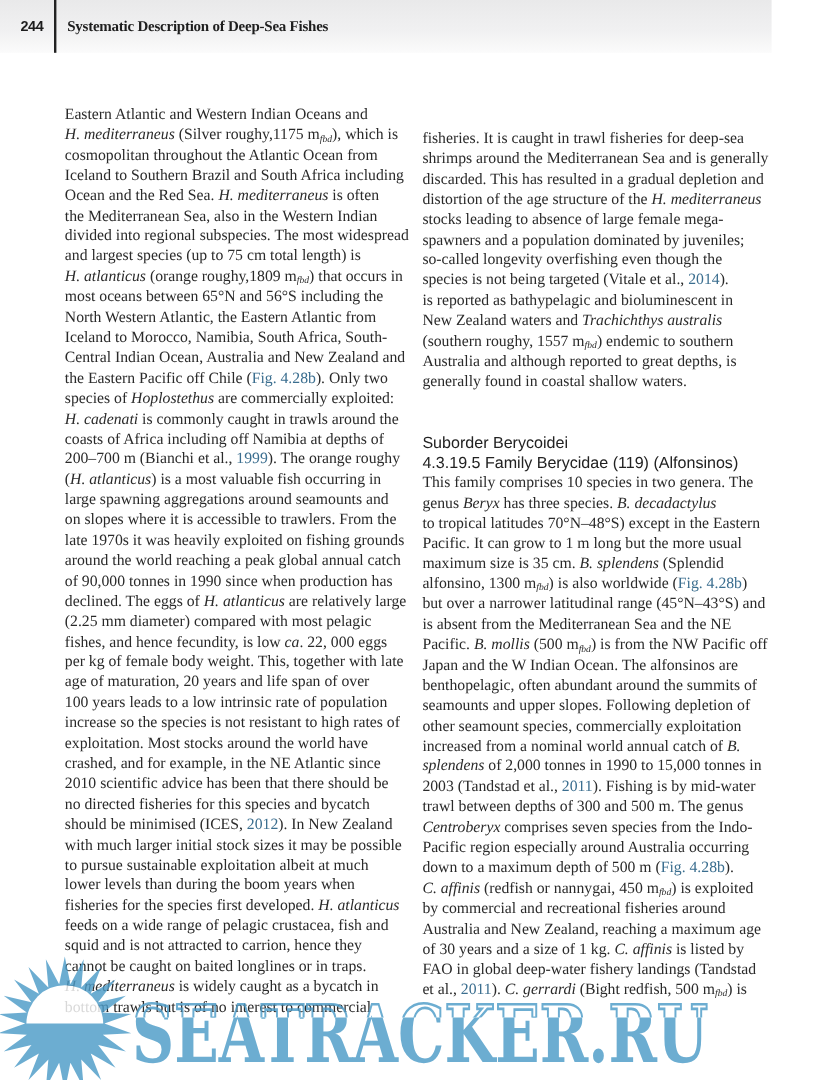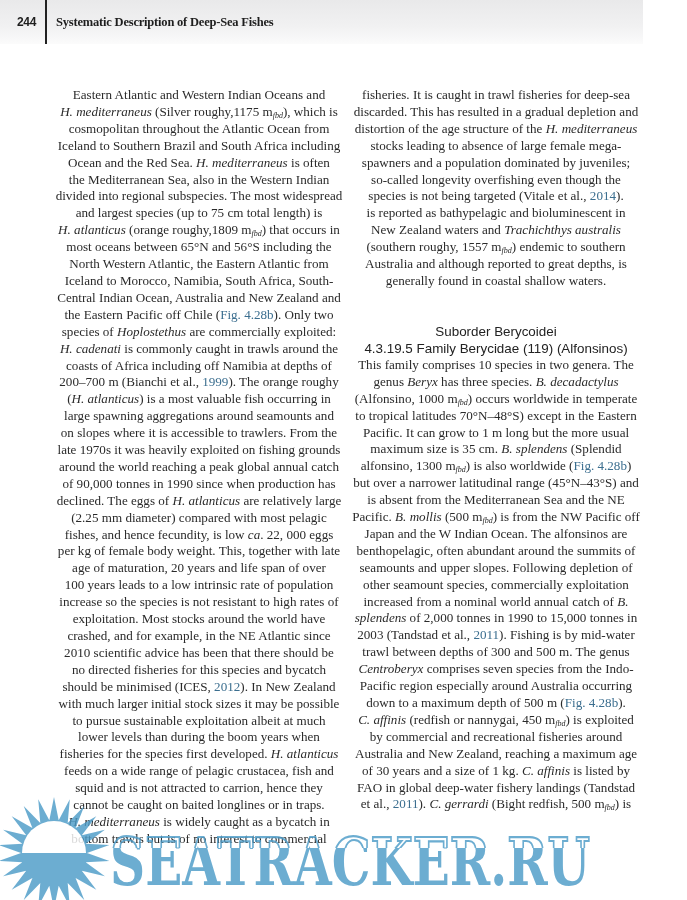--- a/index.html
+++ b/index.html
@@ -23,24 +23,24 @@
     position: absolute; left: 45px; top: 0; width: 2px; height: 44px; background: #222;
   }
   .running-title {
     position: absolute; left: 56px; top: 15px;
     font-family: Liberation Serif, serif;
     font-weight: bold; font-size: 12.5px; color: #1e1e1e; letter-spacing: -0.2px;
   }
   .col {
     position: absolute; top: 87px;
     font-family: "Liberation Serif", "DejaVu Serif", serif;
-    font-size: 13.1px; line-height: 16.9px; color: #2a2a2a; text-align: center;
+    font-size: 13.1px; line-height: 16.9px; color: #2a2a2a;
   }
   .col.left { left: 54px; width: 290px; }
-  .col.right { left: 352px; width: 288px; }
+  .col.right { left: 352px; width: 288px; margin-top: 20px; }
   .line { display: block; white-space: nowrap; }
   i { font-style: italic; }
   .ref { color: #3b6e8f; }
   sub { font-size: 8px; vertical-align: -2px; line-height: 0; font-style: italic; }
   .indent { padding-left: 12px; }
   .heading {
     font-family: "Liberation Sans", "DejaVu Sans", sans-serif;
     font-size: 13.4px; line-height: 17px; color: #222; display: block; white-space: nowrap;
   }
   .gap { display: block; height: 33px; }
@@ -104,41 +104,41 @@
       <span class="line"><span>squid and is not attracted to carrion, hence they</span></span>
       <span class="line"><span>cannot be caught on baited longlines or in traps.</span></span>
       <span class="line"><i>H. mediterraneus</i><span> is widely caught as a bycatch in</span></span>
       <span class="line"><span>bottom trawls but is of no interest to commercial</span></span>
     </div>
 </div>
 
 <div class="col right">
   <div id="right-p1">
       <span class="line"><span>fisheries. It is caught in trawl fisheries for deep-sea</span></span>
+      <span class="line"><span>shrimps around the Mediterranean Sea and is generally</span></span>
       <span class="line"><span>discarded. This has resulted in a gradual depletion and</span></span>
       <span class="line"><span>distortion of the age structure of the </span><i>H. mediterraneus</i></span>
       <span class="line"><span>stocks leading to absence of large female mega-</span></span>
       <span class="line"><span>spawners and a population dominated by juveniles;</span></span>
       <span class="line"><span>so-called longevity overfishing even though the</span></span>
       <span class="line"><span>species is not being targeted (Vitale et al., </span><span class="ref">2014</span><span>).</span></span>
     </div>
   <div id="right-p2" class="p-indent">
       <span class="line"><span>is reported as bathypelagic and bioluminescent in</span></span>
       <span class="line"><span>New Zealand waters and </span><i>Trachichthys australis</i></span>
       <span class="line"><span>(southern roughy, 1557 m</span><sub>fbd</sub><span>) endemic to southern</span></span>
       <span class="line"><span>Australia and although reported to great depths, is</span></span>
       <span class="line"><span>generally found in coastal shallow waters.</span></span>
     </div>
   <span class="gap"></span>
   <span class="heading">Suborder Berycoidei</span>
   <span class="heading">4.3.19.5  Family Berycidae (119) (Alfonsinos)</span>
   <div id="right-p3">
       <span class="line"><span>This family comprises 10 species in two genera. The</span></span>
       <span class="line"><span>genus </span><i>Beryx</i><span> has three species. </span><i>B. decadactylus</i></span>
-      <span class="line"><span>(Alfonsino, 1000 m</span><sub>fbd</sub><span>) occurs worldwide in temperate</span></span>
       <span class="line"><span>to tropical latitudes 70°N–48°S) except in the Eastern</span></span>
       <span class="line"><span>Pacific. It can grow to 1 m long but the more usual</span></span>
       <span class="line"><span>maximum size is 35 cm. </span><i>B. splendens</i><span> (Splendid</span></span>
       <span class="line"><span>alfonsino, 1300 m</span><sub>fbd</sub><span>) is also worldwide (</span><span class="ref">Fig. 4.28b</span><span>)</span></span>
       <span class="line"><span>but over a narrower latitudinal range (45°N–43°S) and</span></span>
       <span class="line"><span>is absent from the Mediterranean Sea and the NE</span></span>
       <span class="line"><span>Pacific. </span><i>B. mollis</i><span> (500 m</span><sub>fbd</sub><span>) is from the NW Pacific off</span></span>
       <span class="line"><span>Japan and the W Indian Ocean. The alfonsinos are</span></span>
       <span class="line"><span>benthopelagic, often abundant around the summits of</span></span>
       <span class="line"><span>seamounts and upper slopes. Following depletion of</span></span>

